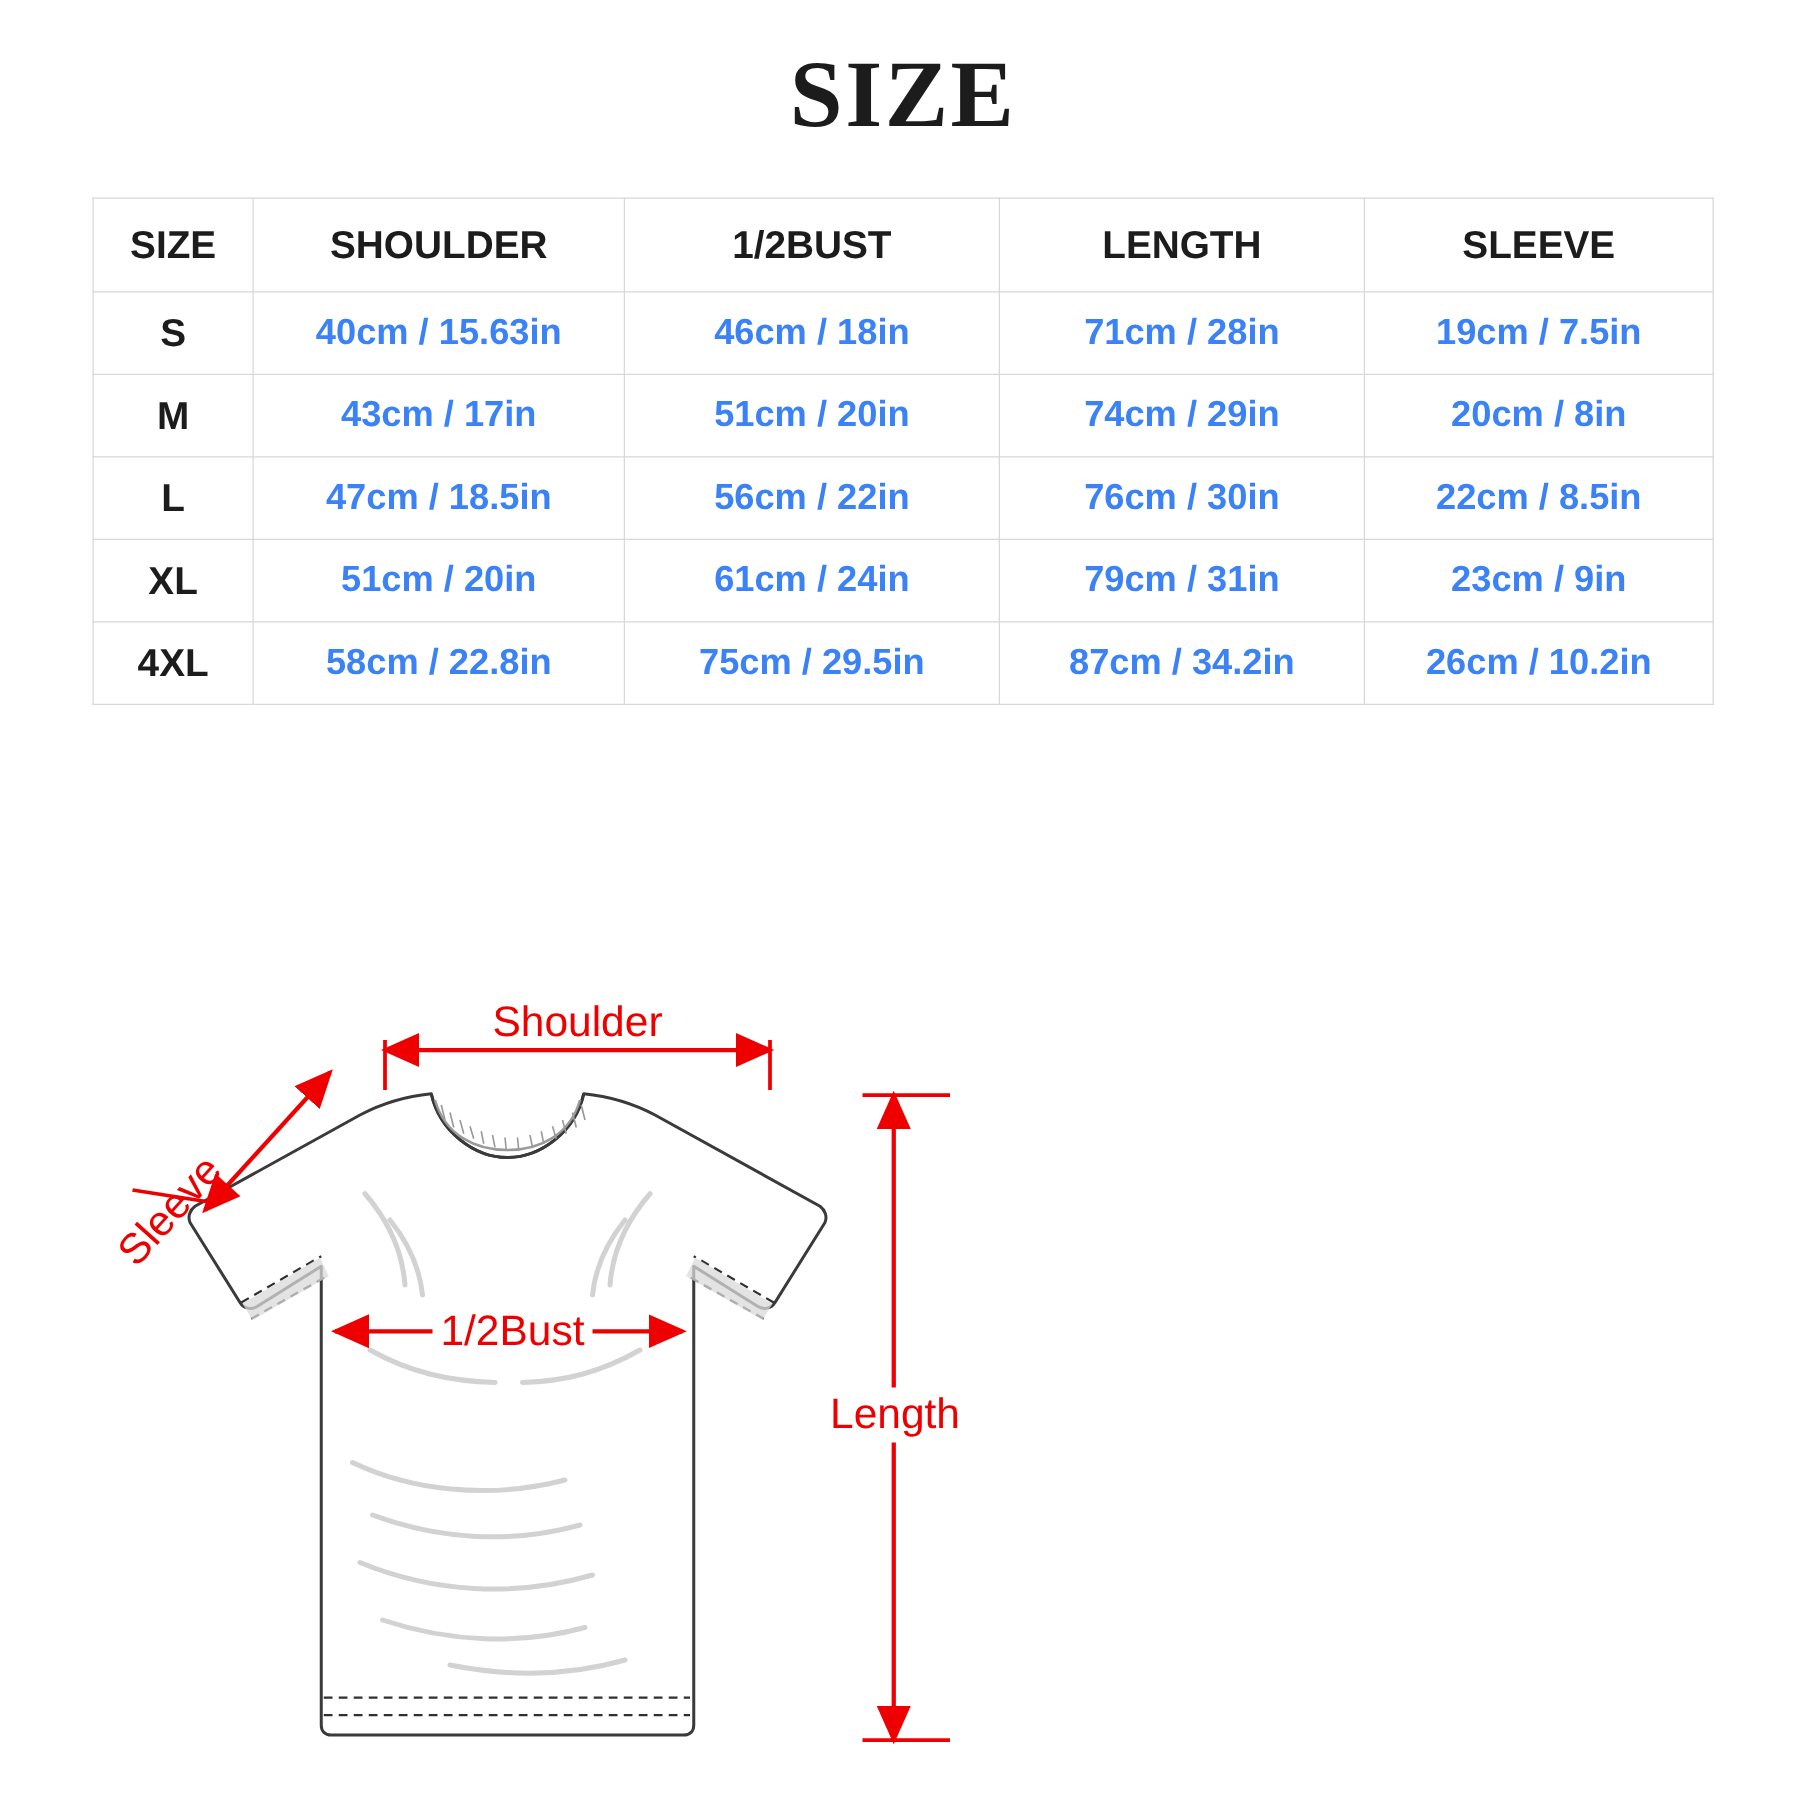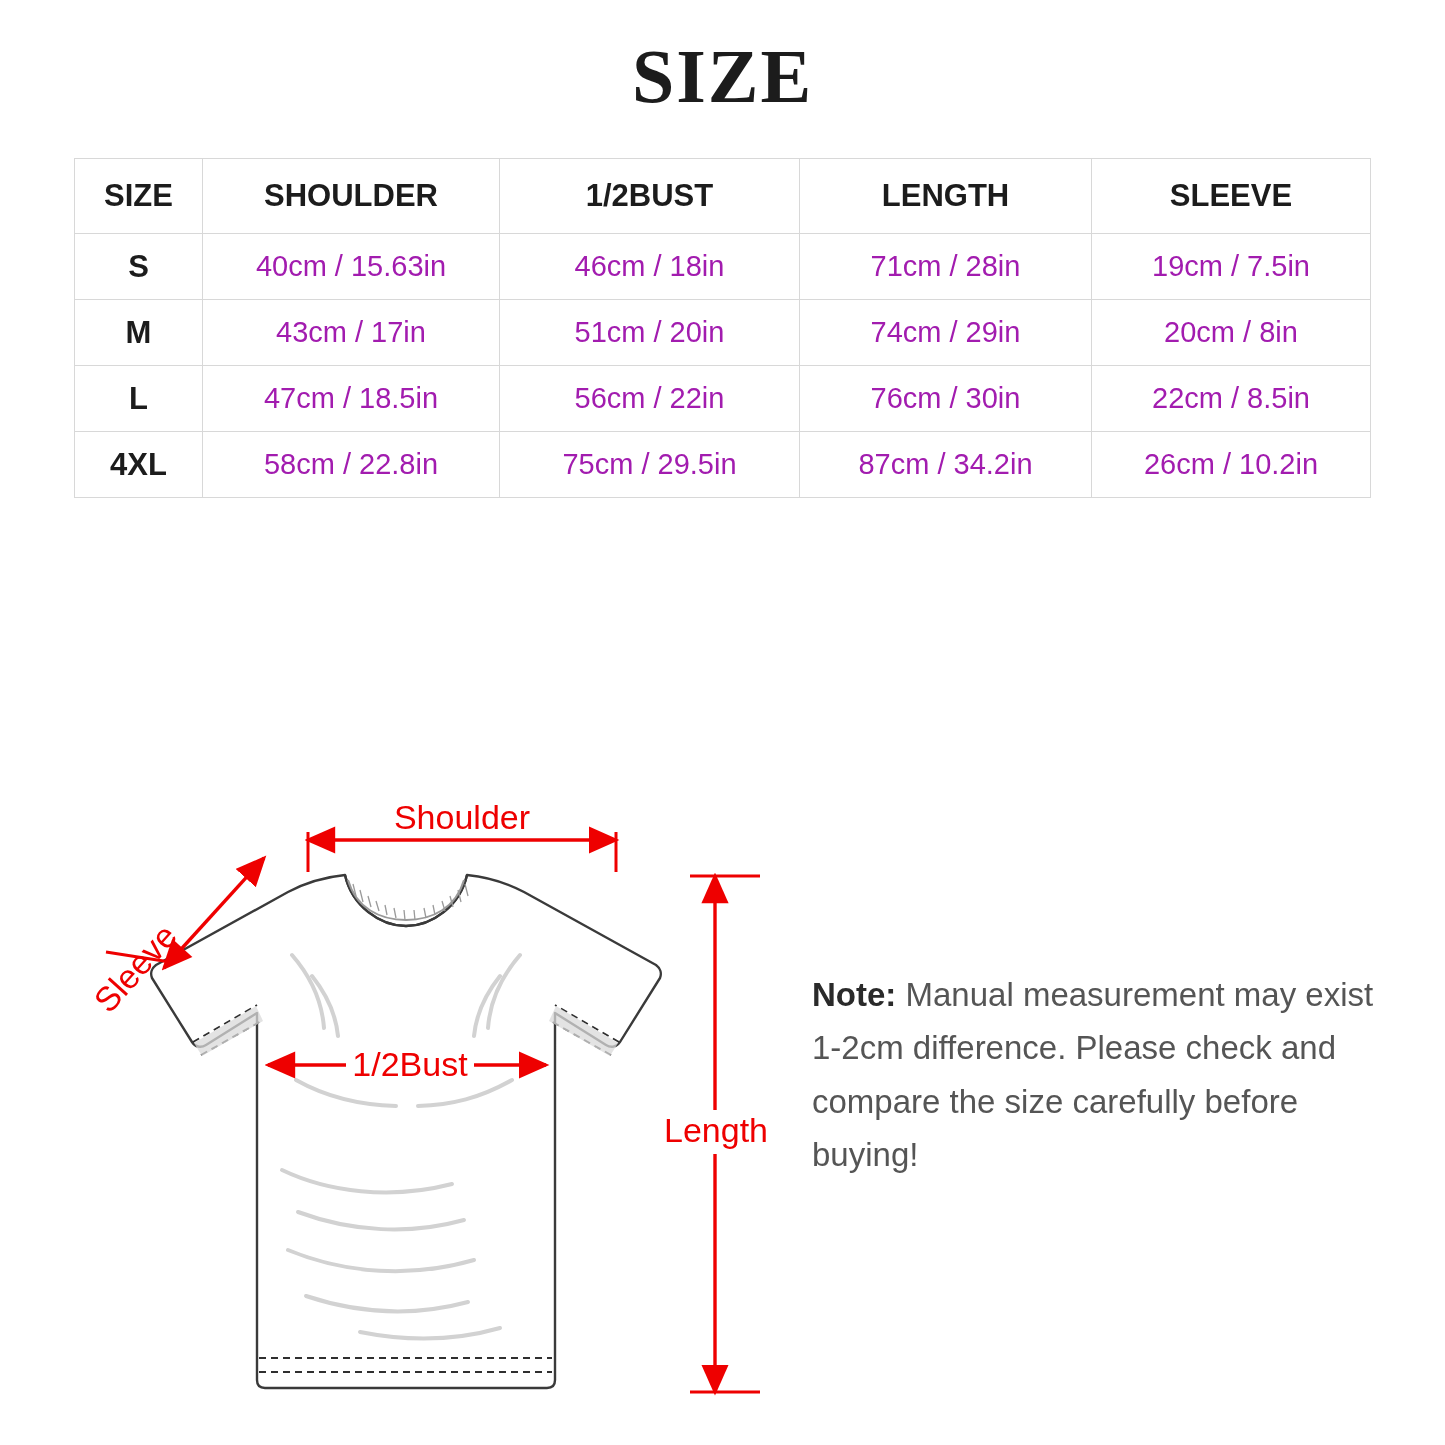--- a/index.html
+++ b/index.html
@@ -59,21 +59,22 @@
     color: #1c1c1c;
     height: 74px;
   }
   .size-table tbody td.size-cell {
     font-size: 31px;
     font-weight: bold;
     color: #1c1c1c;
   }
   .size-table tbody td.val-cell {
     font-size: 29px;
-    color: #a21caf;
+    color: #3b82f6;
+    font-weight: bold;
   }
   col.c-size   { width: 128px; }
   col.c-sh     { width: 297px; }
   col.c-bust   { width: 300px; }
   col.c-len    { width: 292px; }
   col.c-slv    { width: 279px; }
 
   
   .diagram {
     position: absolute;
@@ -137,20 +138,27 @@
         <td class="val-cell">51cm / 20in</td>
         <td class="val-cell">74cm / 29in</td>
         <td class="val-cell">20cm / 8in</td>
       </tr>
       <tr>
         <td class="size-cell">L</td>
         <td class="val-cell">47cm / 18.5in</td>
         <td class="val-cell">56cm / 22in</td>
         <td class="val-cell">76cm / 30in</td>
         <td class="val-cell">22cm / 8.5in</td>
+      </tr>
+      <tr>
+        <td class="size-cell">XL</td>
+        <td class="val-cell">51cm / 20in</td>
+        <td class="val-cell">61cm / 24in</td>
+        <td class="val-cell">79cm / 31in</td>
+        <td class="val-cell">23cm / 9in</td>
       </tr>
       <tr>
         <td class="size-cell">4XL</td>
         <td class="val-cell">58cm / 22.8in</td>
         <td class="val-cell">75cm / 29.5in</td>
         <td class="val-cell">87cm / 34.2in</td>
         <td class="val-cell">26cm / 10.2in</td>
       </tr>
     </tbody>
   </table>
@@ -257,17 +265,14 @@
       <text x="350" y="296" text-anchor="middle" font-family="Liberation Sans, sans-serif" font-size="34" fill="#ee0000">1/2Bust</text>
 
       <line x1="655" y1="96" x2="655" y2="612" stroke="#ee0000" stroke-width="3.4" marker-start="url(#arrL)" marker-end="url(#arrR)"></line>
       <line x1="630" y1="96" x2="700" y2="96" stroke="#ee0000" stroke-width="3"></line>
       <line x1="630" y1="612" x2="700" y2="612" stroke="#ee0000" stroke-width="3"></line>
       <rect x="620" y="330" width="72" height="44" fill="#ffffff" stroke="none"></rect>
       <text x="656" y="362" text-anchor="middle" font-family="Liberation Sans, sans-serif" font-size="34" fill="#ee0000">Length</text>
     </svg>
   </div>
 
-  <div class="note">
-    <b>Note:</b><span> Manual measurement may exist 1-2cm difference. Please check and compare the size carefully before buying!</span>
-  </div>
 
 </div>
 
 </body></html>

